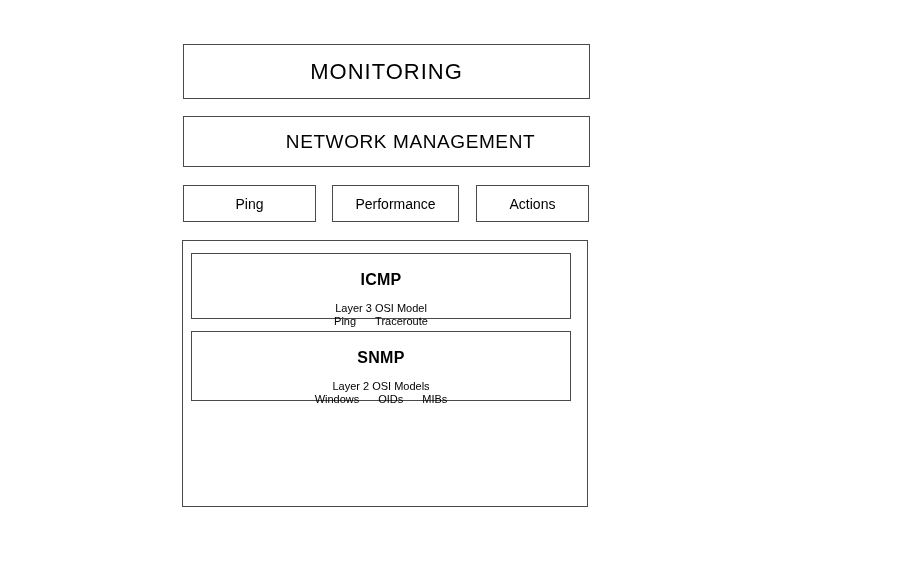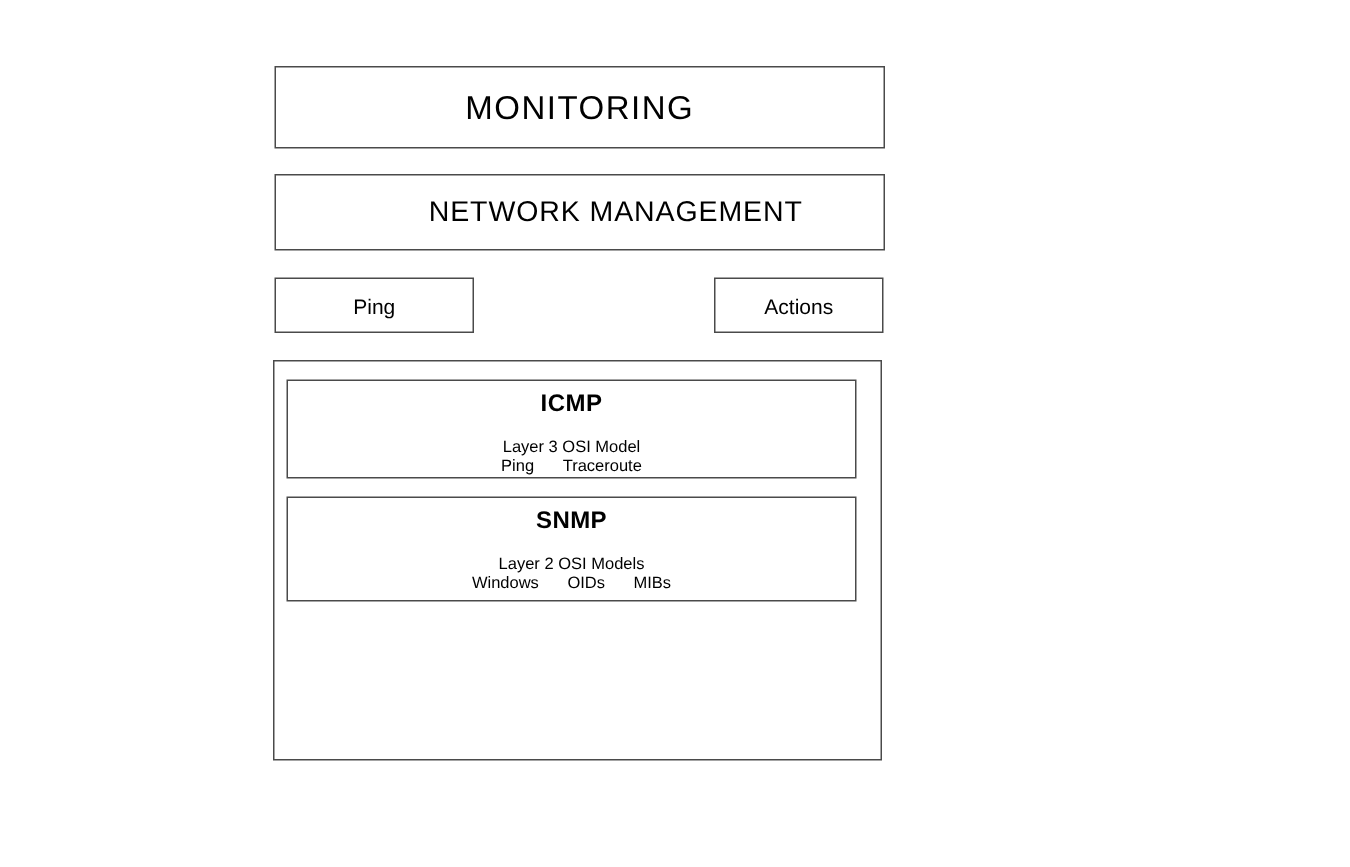--- a/index.html
+++ b/index.html
@@ -47,21 +47,21 @@
   #performance-box  { left: 332px; width: 127px; }
   #actions-box      { left: 476px; width: 113px; }
   #protocols-container {
     left: 182px; top: 240px; width: 406px; height: 267px;
   }
   .protocol-box {
     left: 191px; width: 380px;
     display: flex;
     flex-direction: column;
     align-items: center;
-    padding-top: 6px;
+    padding-top: 16px;
   }
   #icmp-box { top: 253px; height: 66px; }
   #snmp-box { top: 331px; height: 70px; }
   #wmi-box  { top: 413px; height: 81px; }
   .protocol-title {
     font-size: 16px;
     font-weight: bold;
     line-height: 19px;
     letter-spacing: 0.3px;
   }
@@ -89,20 +89,23 @@
     <span>MONITORING</span>
   </div>
 
   <div class="box center-label" id="network-box">
     <span>NETWORK MANAGEMENT</span>
   </div>
 
   <div class="box center-label category-box" id="fails-box">
     <span>Ping</span>
   </div>
+  <div class="box center-label category-box" id="performance-box">
+    <span>Performance</span>
+  </div>
   <div class="box center-label category-box" id="actions-box">
     <span>Actions</span>
   </div>
 
   <div class="box" id="protocols-container"></div>
 
   <div class="box protocol-box" id="icmp-box">
     <div class="protocol-title">ICMP</div>
     <div class="protocol-line first-line">Layer 3 OSI Model</div>
     <div class="keyword-row">

